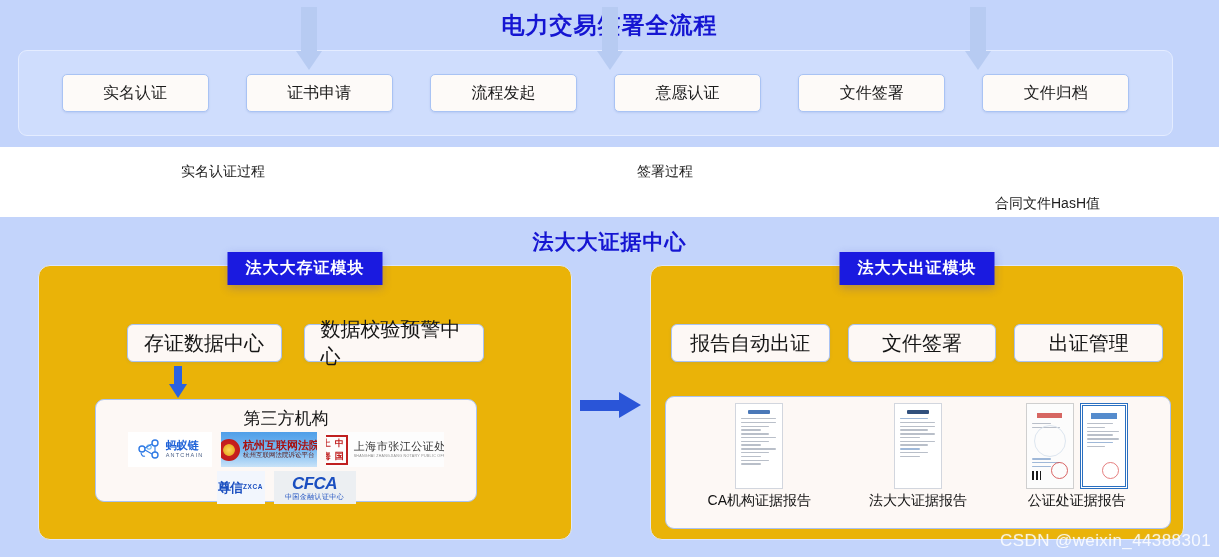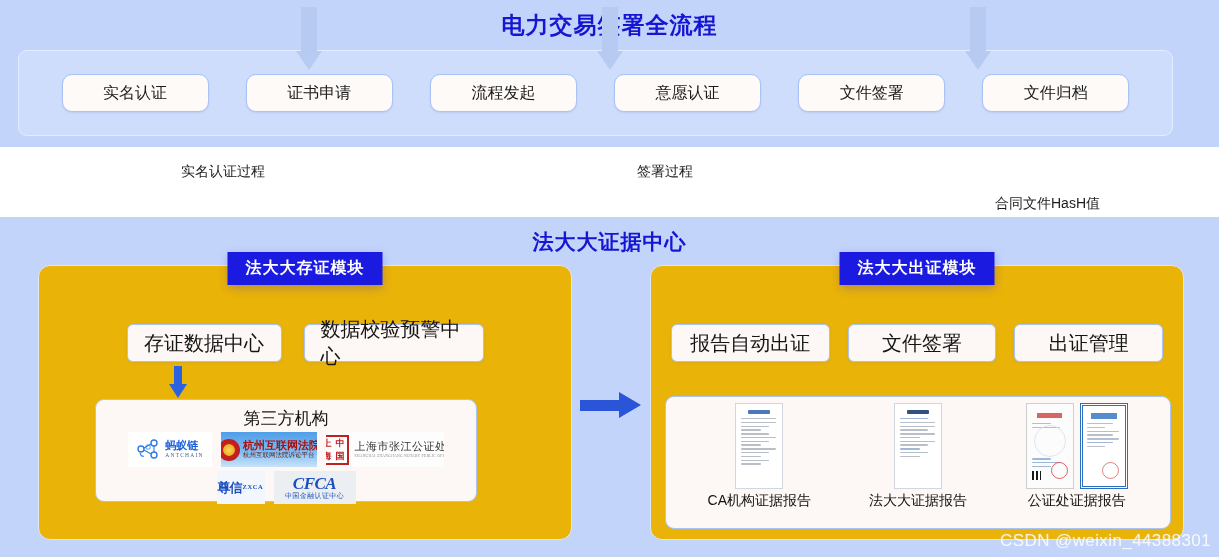--- a/index.html
+++ b/index.html
@@ -31,21 +31,21 @@
   }
   .step-row{
     position:absolute;left:0;top:0;width:100%;height:100%;
     display:flex;align-items:center;justify-content:space-around;
     padding:0 24px;box-sizing:border-box;
   }
   .step-box{
     width:145px;height:36px;
     background:#fdfaf8;
     border:1px solid #a9c3f4;
-    border-radius:10px;
+    border-radius:5px;
     display:flex;align-items:center;justify-content:center;
     font-size:16px;color:#1b1b1b;
     box-shadow:0 1px 2px rgba(90,120,190,.18);
   }
 
   
   .mid-section{
     position:absolute;left:0;top:147px;width:1219px;height:70px;
     background:#ffffff;
   }
@@ -152,21 +152,21 @@
   }
 
   .logo-grid{
     position:absolute;left:0;top:32px;width:100%;
     display:flex;flex-direction:column;align-items:center;gap:4px;
   }
   .logo-line{ display:flex;align-items:center;justify-content:center;gap:9px; }
 
   .logo{
     display:flex;align-items:center;justify-content:center;
-    box-sizing:border-box;overflow:hidden;font-family:Liberation Serif, serif;
+    box-sizing:border-box;overflow:hidden;
   }
   
   .logo-ant{ width:84px;height:35px;background:#ffffff;gap:4px; }
   .ant-mark{ width:25px;height:25px;position:relative; }
   .ant-mark svg{ display:block; }
   .ant-text{ display:flex;flex-direction:column;line-height:1; }
   .ant-cn{ font-size:11px;font-weight:bold;color:#1f62d8;letter-spacing:0; }
   .ant-en{ font-size:5.5px;color:#4a5f86;letter-spacing:1.2px;margin-top:2px; }
 
   

